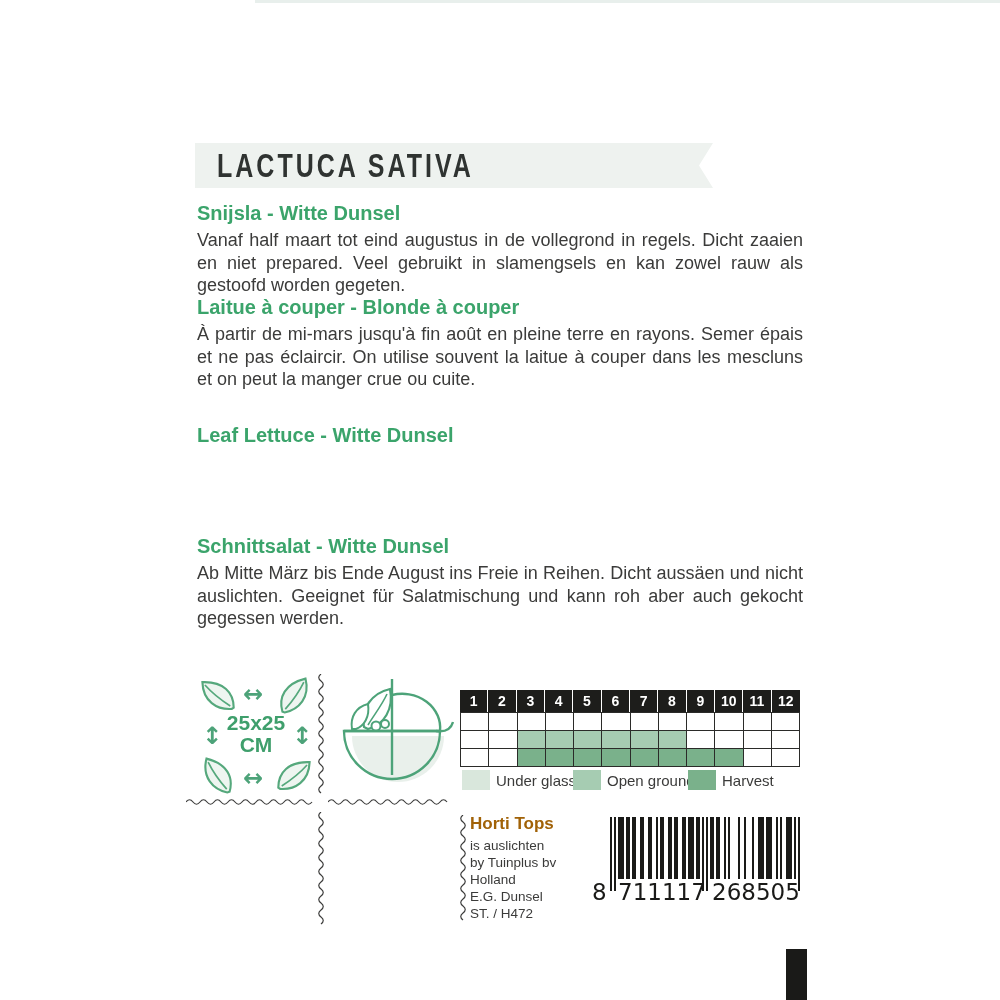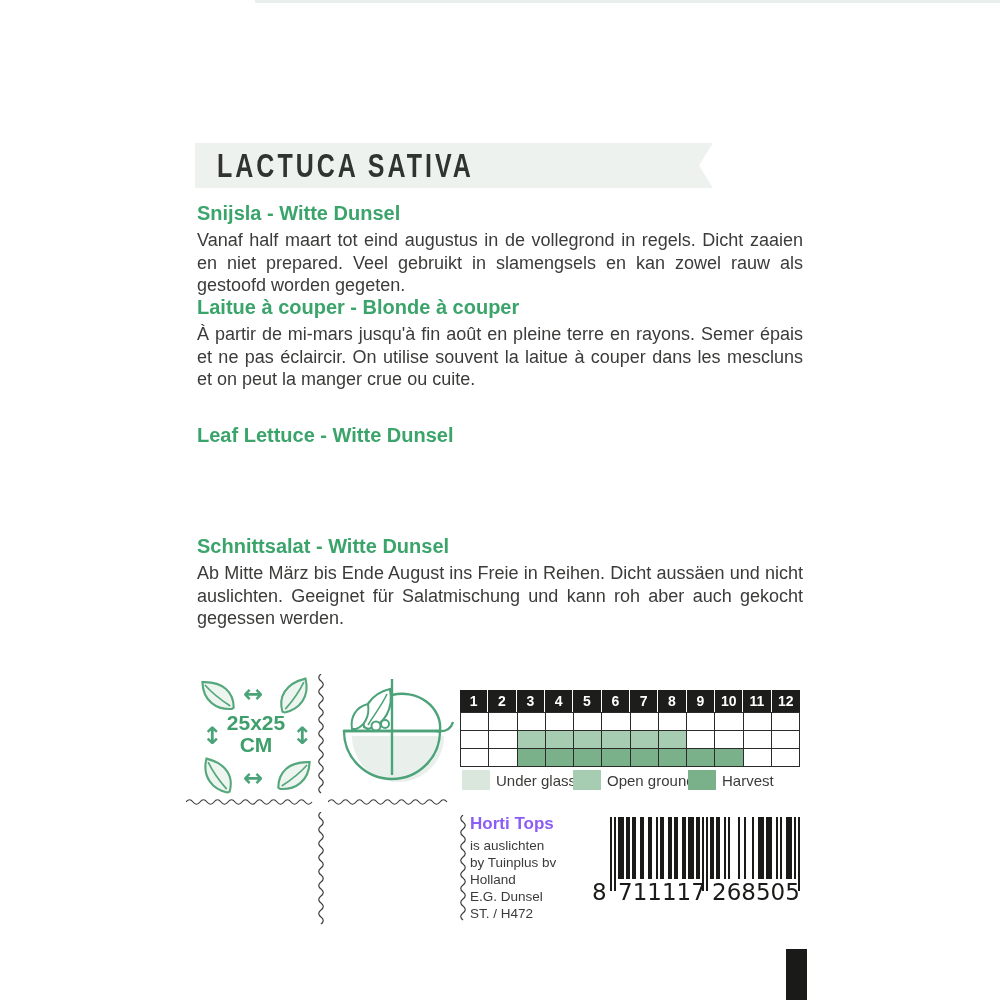--- a/index.html
+++ b/index.html
@@ -41,21 +41,21 @@
   .cal-grid{display:grid;grid-template-columns:repeat(12,1fr);grid-auto-rows:18px;
             border-left:1px solid #2b2b29;border-bottom:1px solid #2b2b29;}
   .cal-grid div{border-right:1px solid #2b2b29;border-top:1px solid #2b2b29;}
   .cal-legend{position:absolute;left:0;top:80px;width:340px;height:22px;}
   .legend-item{position:absolute;display:flex;align-items:center;}
   .legend-swatch{width:28px;height:20px;display:inline-block;}
   .legend-label{font-size:15px;color:#3b3b3a;margin-left:6px;white-space:nowrap;}
 
   
   .distributor{position:absolute;left:470px;top:814px;width:140px;}
-  .distributor .name{font-size:17px;font-weight:bold;color:#8b5cf6;margin-bottom:3px;}
+  .distributor .name{font-size:17px;font-weight:bold;color:#a16207;margin-bottom:3px;}
   .distributor .line{font-size:13.5px;line-height:17px;color:#3b3b3a;}
 
   .barcode{position:absolute;left:592px;top:817px;width:212px;height:92px;}
   .bars{position:absolute;left:18px;top:0;width:190px;height:74px;}
   .bars div{position:absolute;top:0;width:2px;background:#1a1a18;}
   .bc-digit{position:absolute;font-size:23px;color:#1a1a18;top:62px;
             font-family:"DejaVu Sans",sans-serif;}
   .bc-group{position:absolute;top:62px;display:flex;justify-content:space-between;
             font-size:23px;color:#1a1a18;font-family:"DejaVu Sans",sans-serif;background:#fff;}
 

